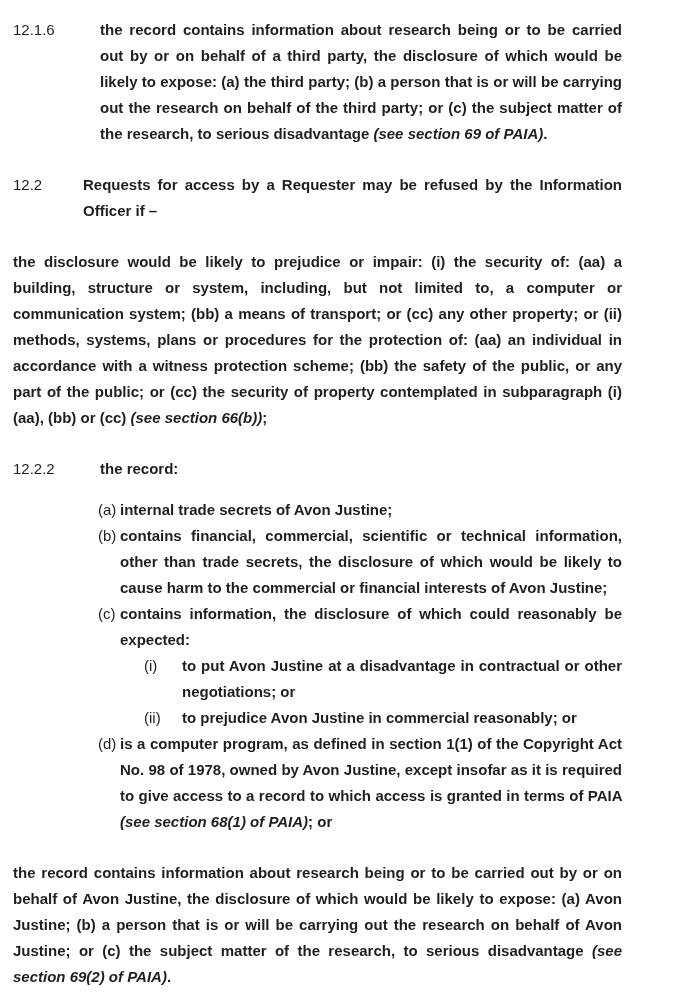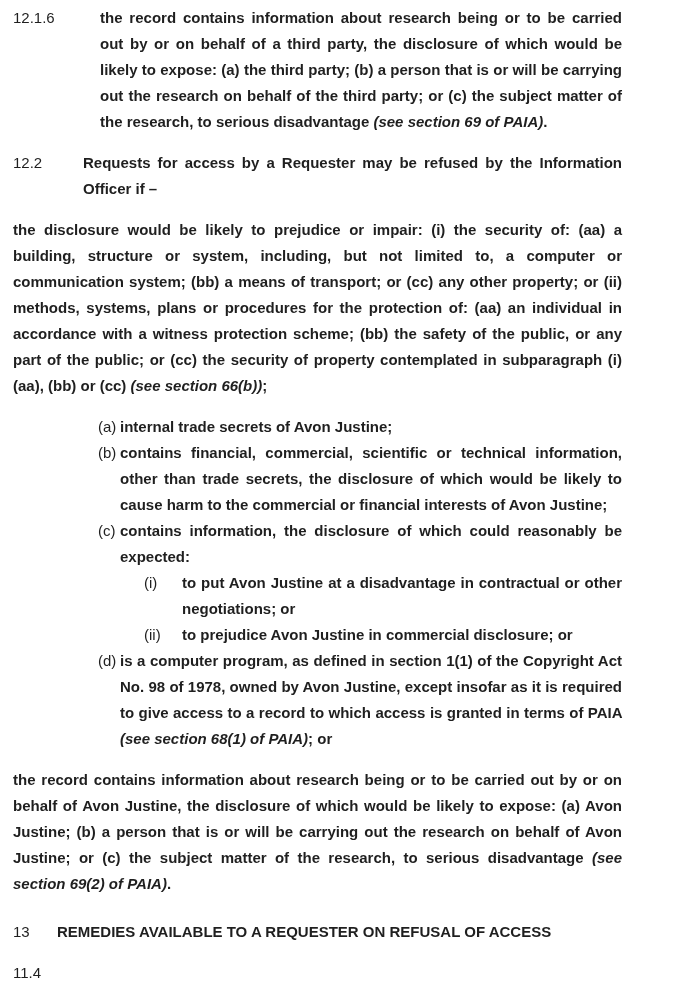--- a/index.html
+++ b/index.html
@@ -13,25 +13,25 @@
     overflow: hidden;
     font-family: "Liberation Sans", sans-serif;
     font-size: 15px;
     line-height: 26px;
     color: #1f1f1f;
   }
   .page {
     box-sizing: border-box;
     width: 658px;
     height: 1000px;
-    padding: 5px 36px 0 13px;
+    padding: 17px 36px 0 13px;
   }
   .clause {
     display: flex;
-    margin-top: 15px;
+    margin-top: 25px;
   }
   .clause:first-child { margin-top: 0; }
   .num { flex: none; }
   .n3 { width: 87px; }   
   .n2 { width: 70px; }   
   .nh { width: 44px; }   
   .body { flex: 1; min-width: 0; }
   .just { text-align: justify; text-justify: inter-word; font-weight: bold; }
   .heading-row { margin-top: 22px; }
   .heading-row .body { font-weight: bold; }
@@ -58,41 +58,45 @@
 
   <div class="clause">
     <div class="num n2">12.2</div>
     <div class="body just"><span>Requests for access by a Requester may be refused by the Information Officer if –</span></div>
   </div>
 
   <div class="clause">
     <div class="body just"><span>the disclosure would be likely to prejudice or impair: (i) the security of: (aa) a building, structure or system, including, but not limited to, a computer or communication system; (bb) a means of transport; or (cc) any other property; or (ii) methods, systems, plans or procedures for the protection of: (aa) an individual in accordance with a witness protection scheme; (bb) the safety of the public, or any part of the public; or (cc) the security of property contemplated in subparagraph (i) (aa), (bb) or (cc) </span><span class="it">(see section 66(b))</span><span>;</span></div>
   </div>
 
+  <div class="clause">
+    <div class="num n3">12.2.2</div>
+    <div class="body just"><span>the record:</span></div>
+  </div>
 
   <div class="list">
     <div class="li">
       <div class="li-marker">(a)</div>
       <div class="li-text just"><span>internal trade secrets of Avon Justine;</span></div>
     </div>
     <div class="li">
       <div class="li-marker">(b)</div>
       <div class="li-text just"><span>contains financial, commercial, scientific or technical information, other than trade secrets, the disclosure of which would be likely to cause harm to the commercial or financial interests of Avon Justine;</span></div>
     </div>
     <div class="li">
       <div class="li-marker">(c)</div>
       <div class="li-text just"><span>contains information, the disclosure of which could reasonably be expected:</span></div>
     </div>
     <div class="li sub">
       <div class="li-marker">(i)</div>
       <div class="li-text just"><span>to put Avon Justine at a disadvantage in contractual or other negotiations; or</span></div>
     </div>
     <div class="li sub">
       <div class="li-marker">(ii)</div>
-      <div class="li-text just"><span>to prejudice Avon Justine in commercial disclosure; or</span></div>
+      <div class="li-text just"><span>to prejudice Avon Justine in commercial reasonably; or</span></div>
     </div>
     <div class="li">
       <div class="li-marker">(d)</div>
       <div class="li-text just"><span>is a computer program, as defined in section 1(1) of the Copyright Act No. 98 of 1978, owned by Avon Justine, except insofar as it is required to give access to a record to which access is granted in terms of PAIA </span><span class="it">(see section 68(1) of PAIA)</span><span>; or</span></div>
     </div>
   </div>
 
   <div class="clause">
     <div class="body just"><span>the record contains information about research being or to be carried out by or on behalf of Avon Justine, the disclosure of which would be likely to expose: (a) Avon Justine; (b) a person that is or will be carrying out the research on behalf of Avon Justine; or (c) the subject matter of the research, to serious disadvantage </span><span class="it">(see section 69(2) of PAIA)</span><span>.</span></div>
   </div>

